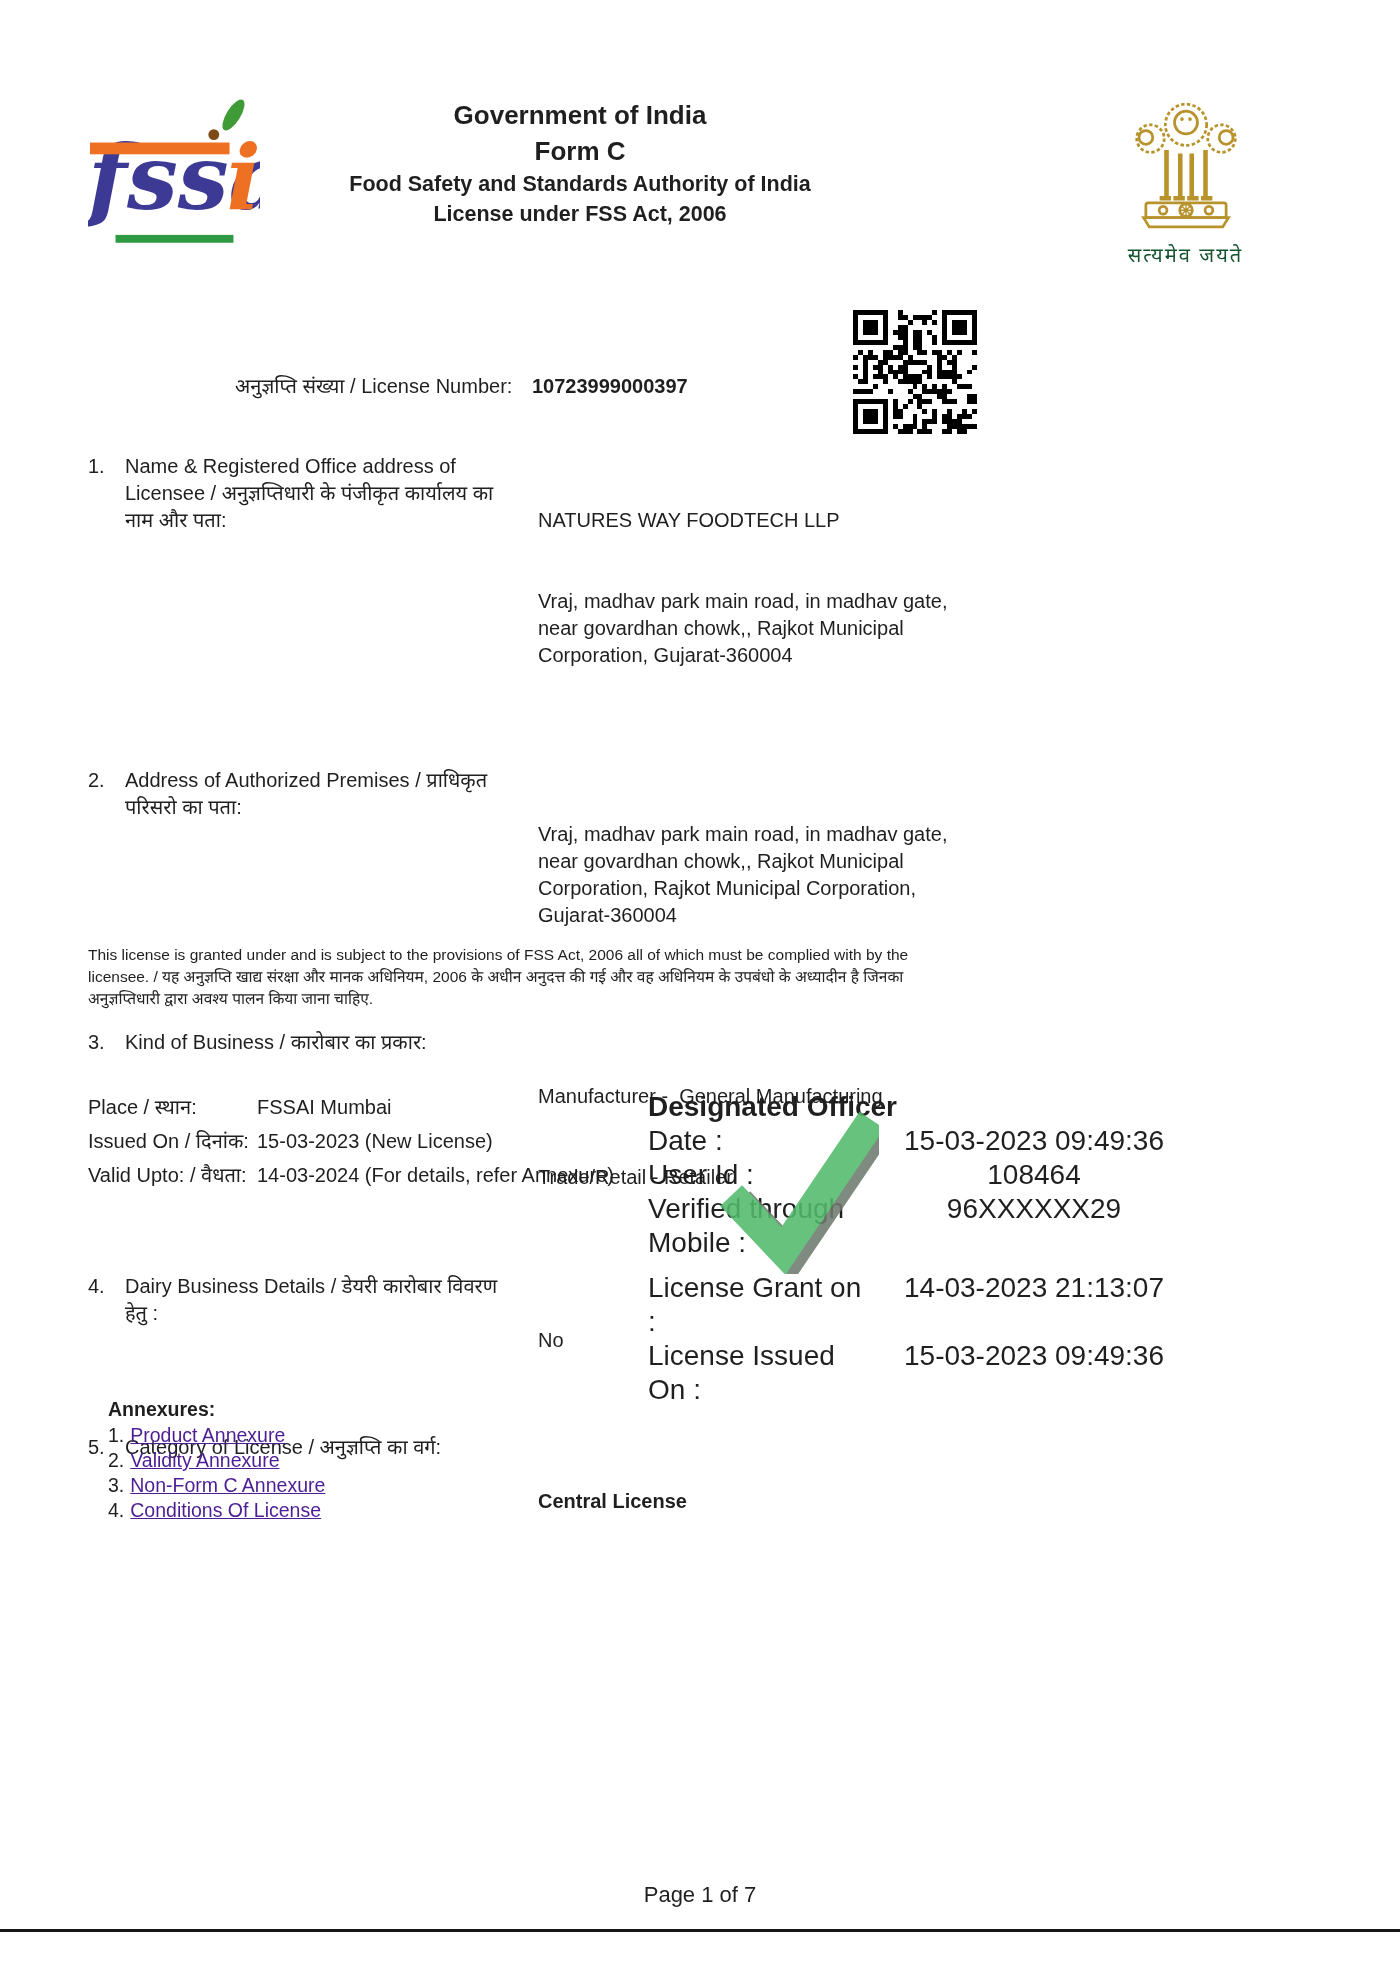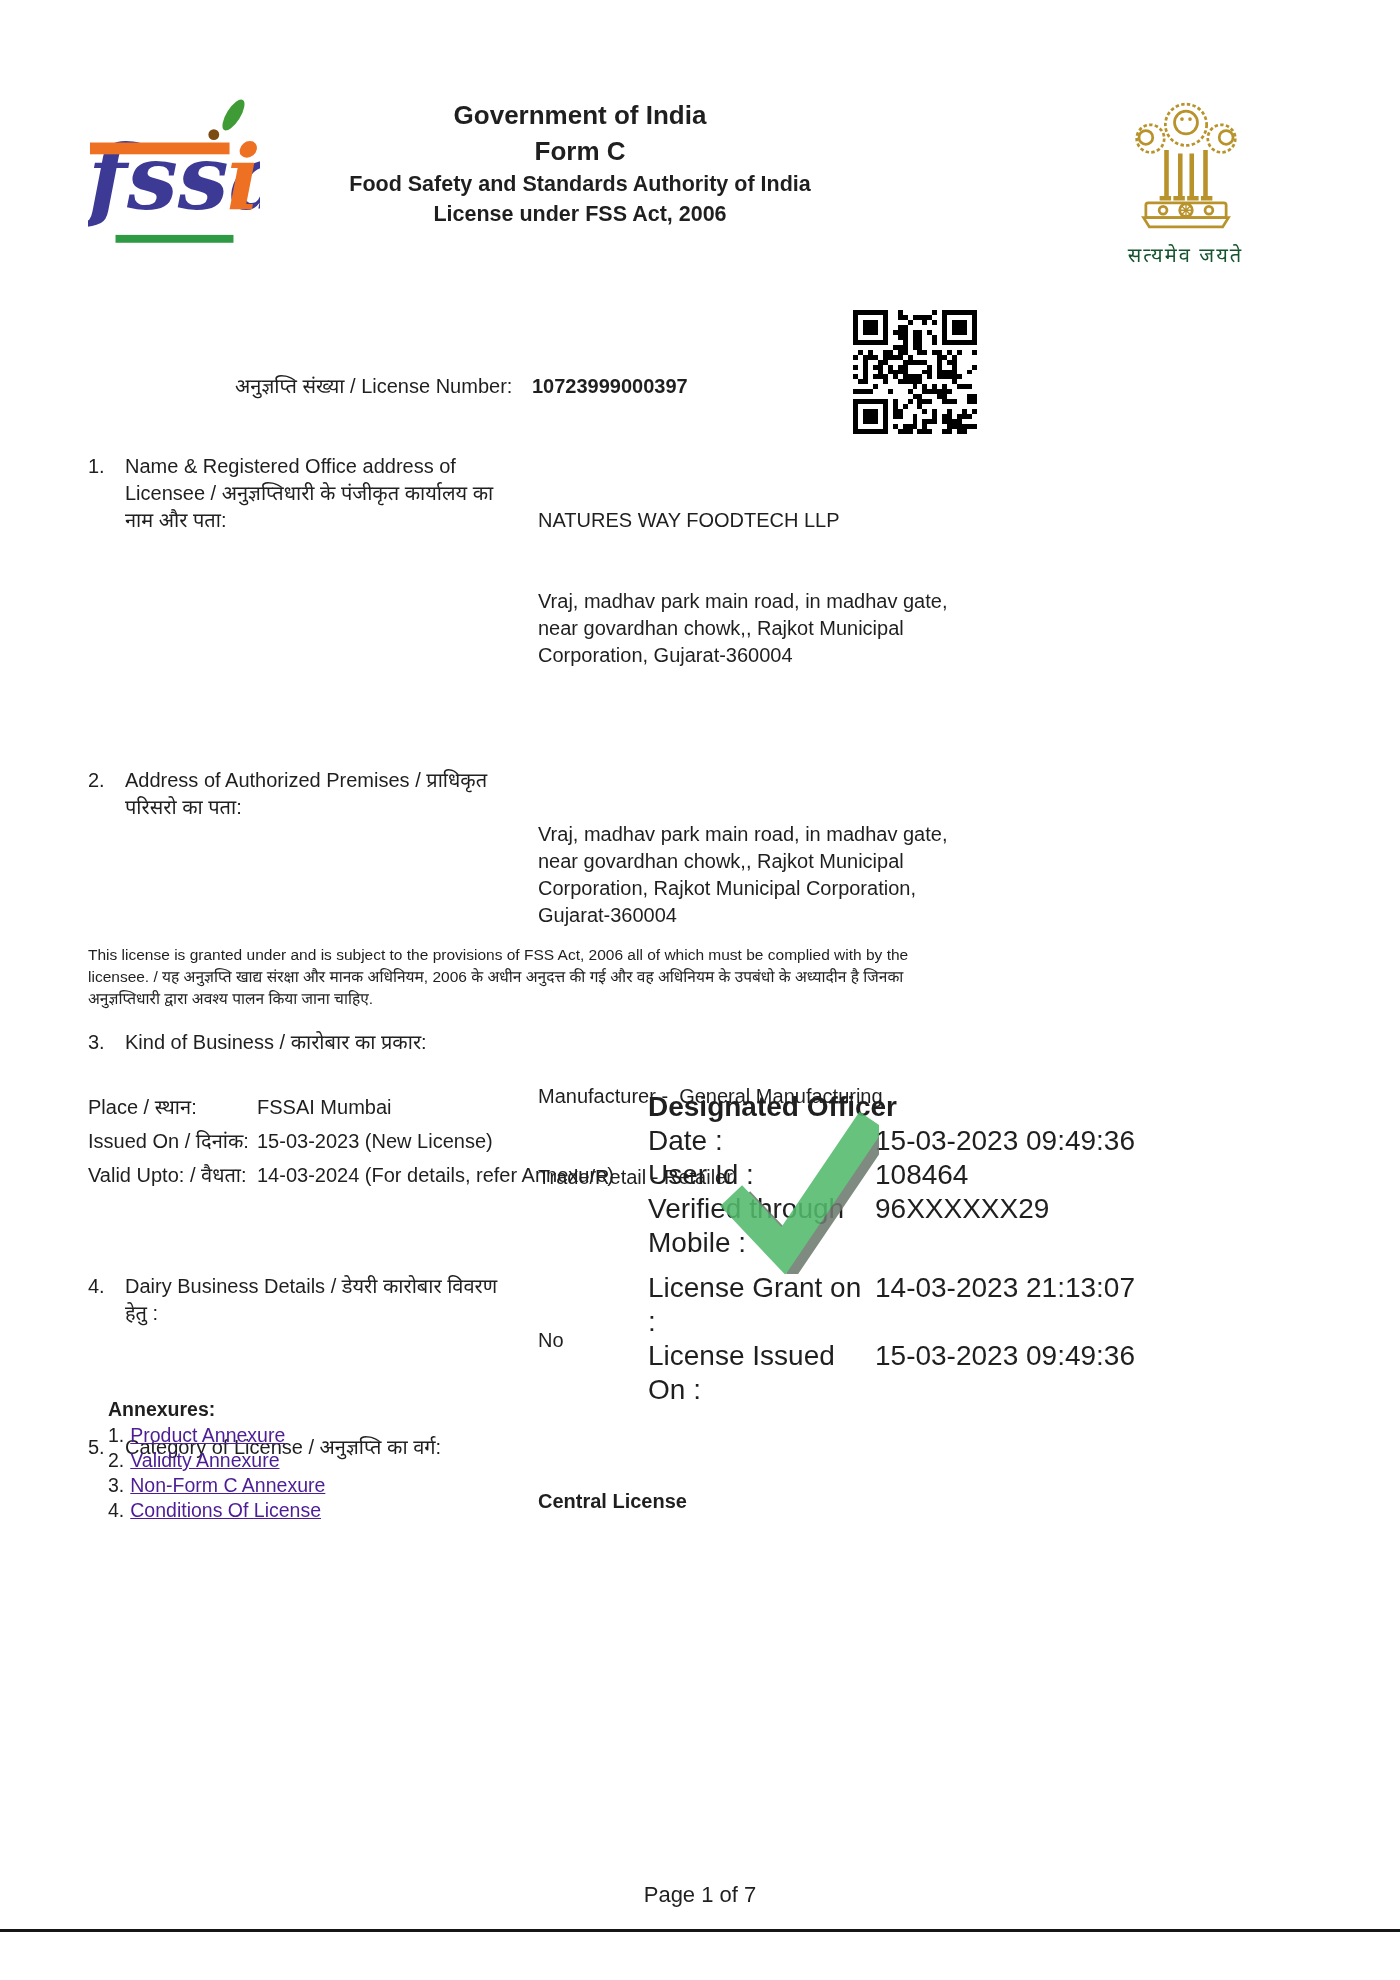--- a/index.html
+++ b/index.html
@@ -57,21 +57,21 @@
   .issue-details { position: absolute; left: 88px; top: 1090px; width: 530px; font-size: 20px; }
   .detail-row { display: flex; line-height: 34px; }
   .detail-label { width: 169px; flex: none; }
   .detail-value { flex: 1; }
 
   
   .officer { position: absolute; left: 648px; top: 1090px; width: 545px; font-size: 28px; }
   .officer-title { font-weight: bold; line-height: 34px; }
   .officer-row { display: flex; line-height: 34px; position: relative; z-index: 1; }
   .officer-label { width: 227px; flex: none; }
-  .officer-value { flex: 1; }
+  .officer-value { flex: 1; text-align: center; }
   .officer-gap { margin-top: 11px; }
   .check-wrap { position: absolute; left: 65px; top: 8px; width: 166px; height: 176px; z-index: 2; opacity: 0.88; pointer-events: none; }
 
   
   .annexures { position: absolute; left: 108px; top: 1396px; font-size: 19.5px; }
   .annex-title { font-weight: bold; line-height: 27px; }
   .annex-item { line-height: 25px; }
   .annex-num { color: #1f1f1f; margin-right: 6px; }
   .annex-link { color: #4c1d95; text-decoration: underline; cursor: pointer; }
 

